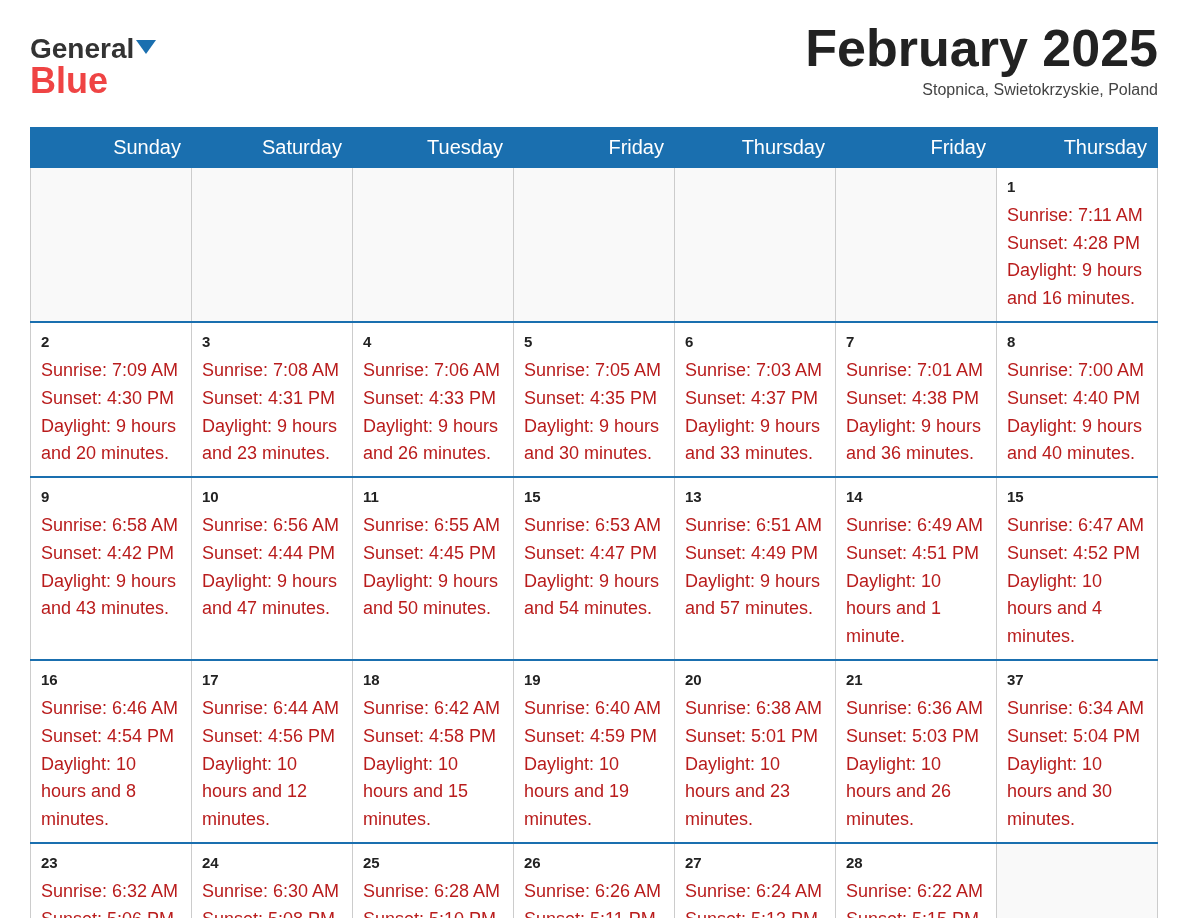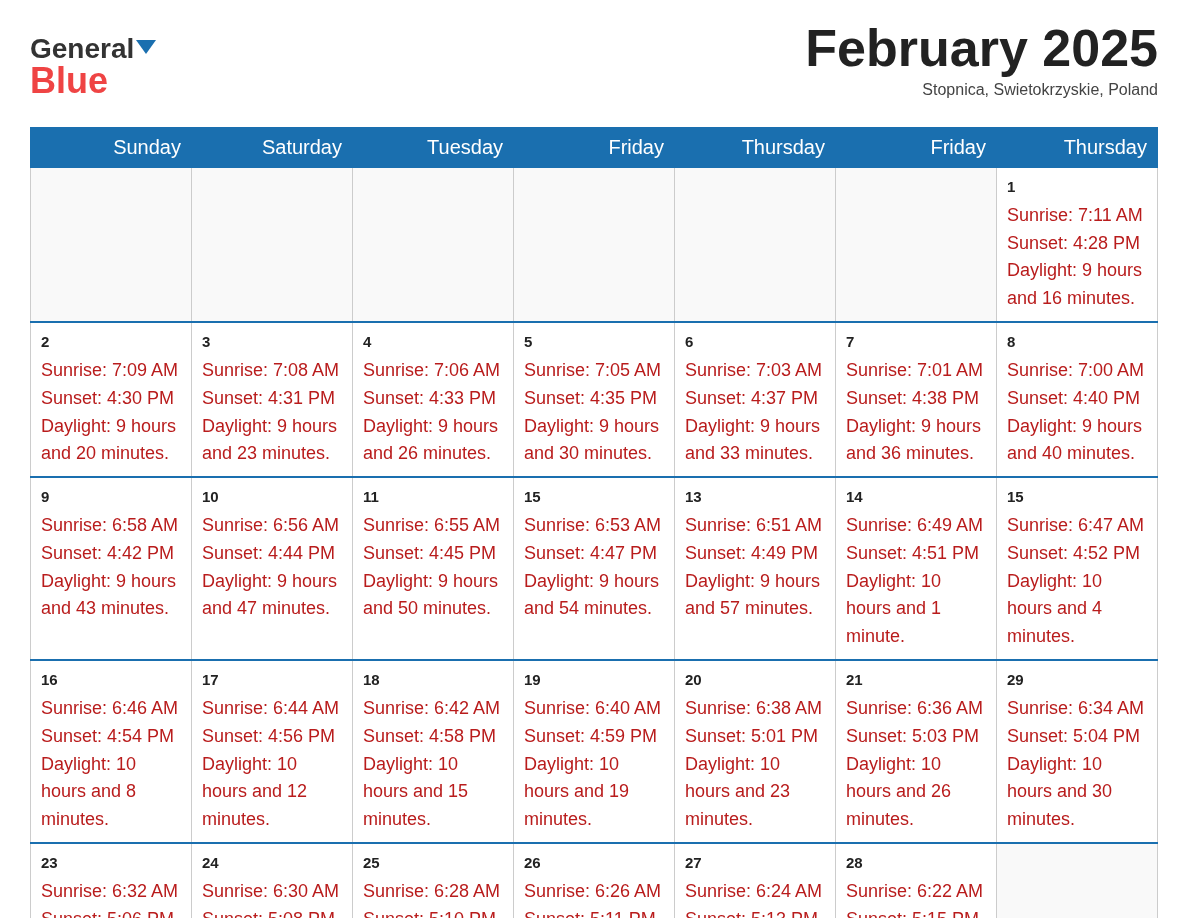--- a/index.html
+++ b/index.html
@@ -223,21 +223,21 @@
         </td>
         <td>
           <span class="day-number">20</span>
           <div class="day-info">Sunrise: 6:38 AM<br>Sunset: 5:01 PM<br>Daylight: 10 hours and 23 minutes.</div>
         </td>
         <td>
           <span class="day-number">21</span>
           <div class="day-info">Sunrise: 6:36 AM<br>Sunset: 5:03 PM<br>Daylight: 10 hours and 26 minutes.</div>
         </td>
         <td>
-          <span class="day-number">29</span>
+          <span class="day-number">37</span>
           <div class="day-info">Sunrise: 6:34 AM<br>Sunset: 5:04 PM<br>Daylight: 10 hours and 30 minutes.</div>
         </td>
       </tr>
       <tr class="row-divider">
         <td>
           <span class="day-number">23</span>
           <div class="day-info">Sunrise: 6:32 AM<br>Sunset: 5:06 PM<br>Daylight: 10 hours and 34 minutes.</div>
         </td>
         <td>
           <span class="day-number">24</span>

